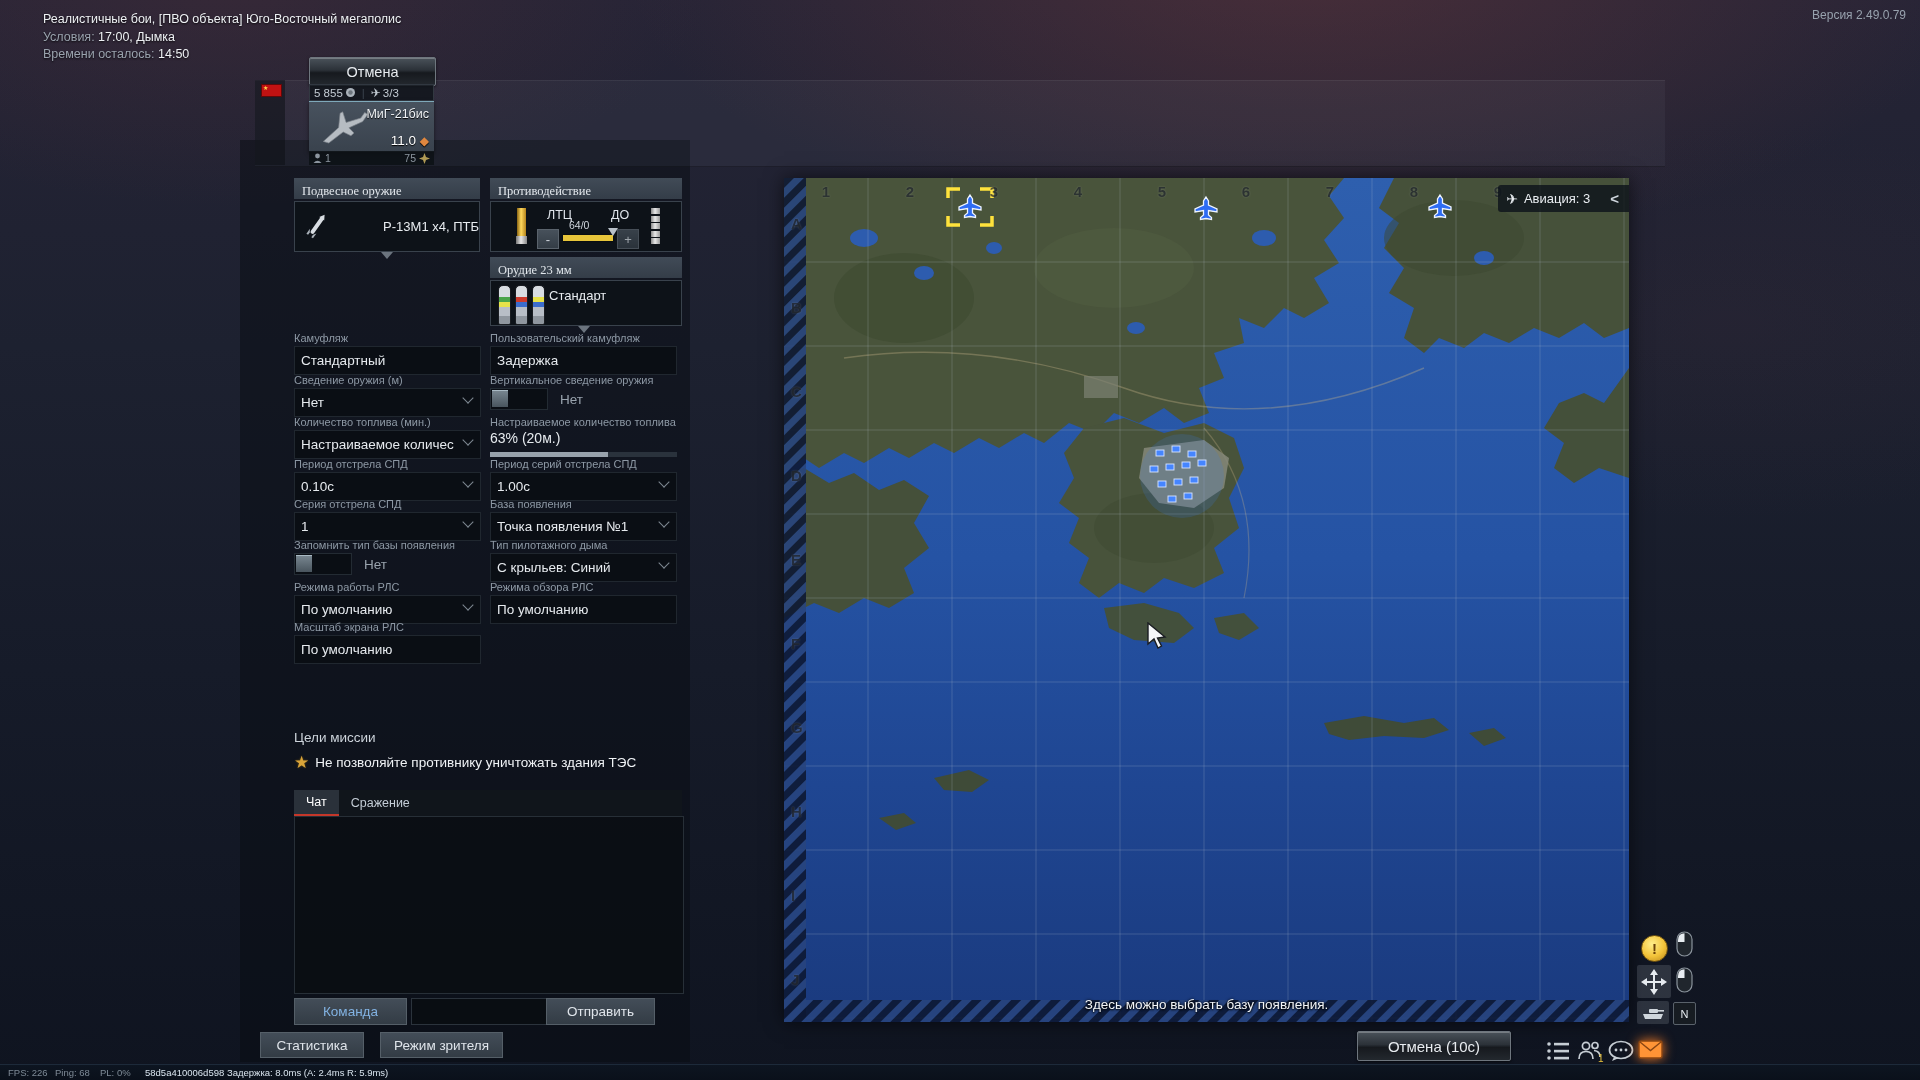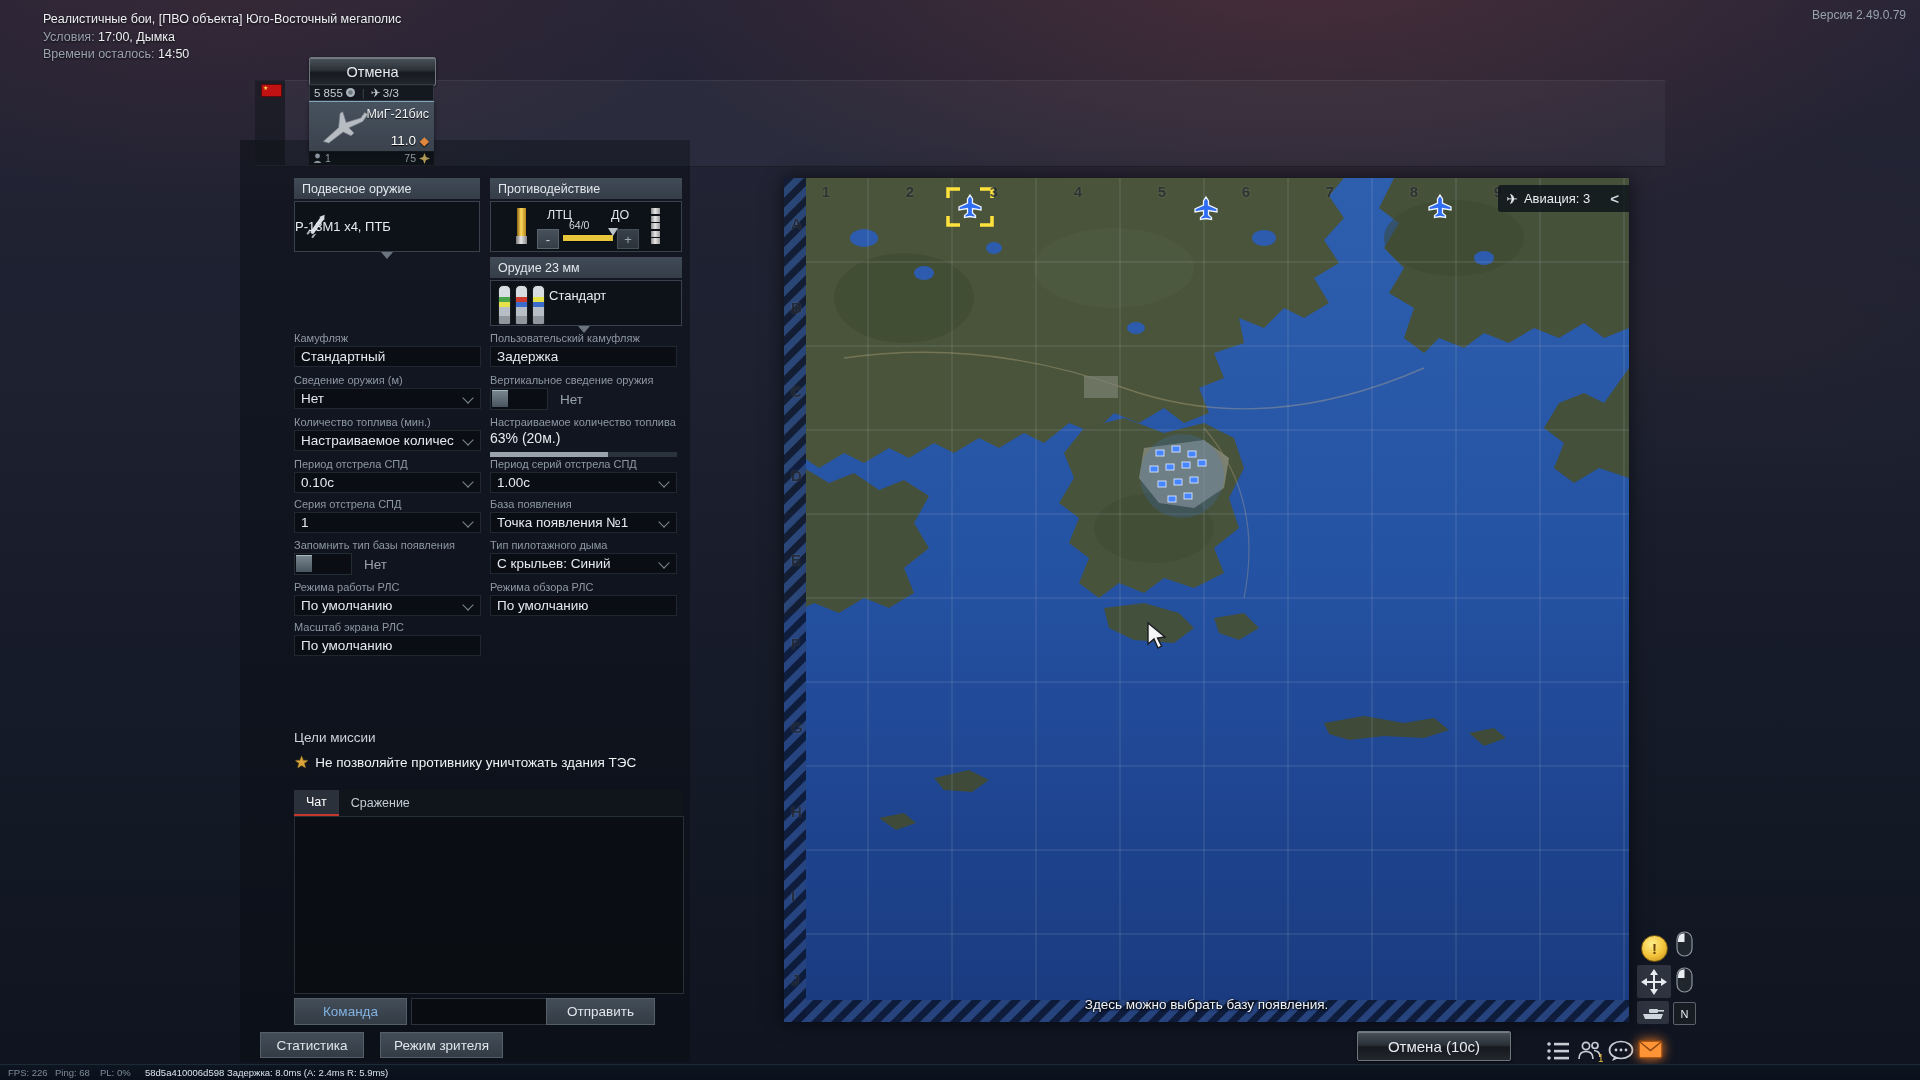--- a/index.html
+++ b/index.html
@@ -29,37 +29,37 @@
     display:flex;align-items:center;font-size:11.5px;color:#c3cbd3;padding:0 4px;box-sizing:border-box;}
   .vcard{left:309px;top:101px;width:125px;height:50px;background:linear-gradient(180deg,#48525e,#39424d);
     border-top:1px solid #7fa9ba;box-shadow:0 2px 4px rgba(0,0,0,.5);}
   .vname{position:absolute;right:5px;top:5px;font-size:12.5px;color:#f0f3f6;text-shadow:0 1px 1px #000;}
   .vbr{position:absolute;right:5px;bottom:4px;font-size:13.5px;font-weight:normal;color:#fff;text-shadow:0 1px 1px #000;}
   .vbr .dia{color:#e0873f;font-size:12px;}
   .cardbottom{left:309px;top:151px;width:125px;height:14px;background:rgba(13,17,22,.88);display:flex;align-items:center;
     font-size:10.5px;color:#8d96a0;padding:0 4px;box-sizing:border-box;}
 
   
-  .sechdr{background:linear-gradient(180deg,#414b57,#343d48);height:21px;display:flex;align-items:center;
-    padding:0 8px;font-size:12.5px;color:#e2e7ec;box-sizing:border-box;}
+  .sechdr{background:linear-gradient(180deg,#414b57,#343d48);height:21px;display:flex;align-items:flex-end;
+    padding:0 8px;font-size:12.5px;color:#e2e7ec;box-sizing:border-box;font-family:Liberation Serif, serif;}
   .lbox{background:#0d1218;border:1px solid #39424c;box-sizing:border-box;}
   .tri-down{width:0;height:0;border-left:6px solid transparent;border-right:6px solid transparent;border-top:7px solid #6b747e;}
   .shell{width:11px;height:38px;border-radius:5px 5px 2px 2px;border:1px solid #1a1d22;}
   .sh1{background:linear-gradient(180deg,#d8dde2 0 28%,#49a44a 28% 42%,#e6e24a 42% 55%,#b8bec6 55% 78%,#8f969e 78%);}
   .sh2{background:linear-gradient(180deg,#d8dde2 0 28%,#cc3b2d 28% 42%,#3b6ccc 42% 55%,#b8bec6 55% 78%,#8f969e 78%);}
   .sh3{background:linear-gradient(180deg,#d8dde2 0 28%,#e6e24a 28% 42%,#3b6ccc 42% 55%,#b8bec6 55% 78%,#8f969e 78%);}
   .flarebody{width:9px;height:28px;background:linear-gradient(90deg,#8a6412,#ffd95e 45%,#b5841c);}
   .flarebase{width:11px;height:8px;margin-left:-1px;background:linear-gradient(90deg,#777,#e8e8e8 45%,#888);}
   .chaffseg{width:9px;height:6px;margin-bottom:1.5px;background:linear-gradient(90deg,#888,#e8e8e8 45%,#999);}
   .smallbtn{background:linear-gradient(180deg,#47515b,#343d46);border:1px solid #5a636c;color:#cfd6dd;
     display:flex;align-items:center;justify-content:center;font-size:13px;cursor:pointer;}
 
   
   .flabel{font-size:11px;color:#8d98a4;margin-bottom:2px;white-space:nowrap;}
-  .fvalue{height:21px;background:#0a0e14;border:1px solid #20272f;display:flex;align-items:center;
+  .fvalue{height:29px;background:#0a0e14;border:1px solid #20272f;display:flex;align-items:center;
     padding:0 6px;font-size:13.5px;color:#e6eaee;position:relative;white-space:nowrap;overflow:hidden;box-sizing:border-box;cursor:pointer;}
   .chev{position:absolute;right:8px;top:5px;width:7px;height:7px;border-right:1.5px solid #7e8892;border-bottom:1.5px solid #7e8892;transform:rotate(45deg);}
   .checkbox{width:56px;height:20px;background:#0a0e14;border:1px solid #232b33;cursor:pointer;}
   .knob{width:16px;height:16px;margin:1px;background:linear-gradient(180deg,#77858f,#49555e);border-top:1px solid #a9bac4;}
   .checktext{font-size:13.5px;color:#99a3ad;margin-left:12px;}
   .fueltrack{height:5px;background:#2a323c;margin-top:3px;}
   .fuelfill{height:100%;background:#99a3ad;}
 
   
   .mission-h{font-size:13.5px;color:#cdd4db;}
@@ -168,21 +168,21 @@
 
   <div class="abs lbox" style="left:294px;top:201px;width:186px;height:51px">
     <svg width="30" height="30" viewBox="0 0 30 30" style="position:absolute;left:6px;top:10px">
       <g transform="rotate(35 15 15)">
           <rect x="13" y="3" width="4" height="20" rx="2" fill="#d8dde2"></rect>
           <path d="M15,0 L18,5 L12,5 Z" fill="#d8dde2"></path>
           <path d="M11,20 L13,23 L13,26 L11,26 Z" fill="#aab2ba"></path>
           <path d="M19,20 L17,23 L17,26 L19,26 Z" fill="#aab2ba"></path>
         </g>
     </svg>
-    <div style="position:absolute;left:0;right:0;top:17px;text-align:left;font-size:13px;color:#e8ecf0">Р-13М1 х4,  ПТБ</div>
+    <div style="position:absolute;left:0;right:0;top:17px;text-align:right;font-size:13px;color:#e8ecf0">Р-13М1 х4,  ПТБ</div>
   </div>
   <div class="abs tri-down" style="left:381px;top:252px"></div>
 
   <div class="abs lbox" style="left:490px;top:201px;width:192px;height:51px">
     <div style="position:absolute;left:26px;top:6px">
       <div class="flarebody"></div>
         <div class="flarebase"></div>
     </div>
     <span style="position:absolute;left:56px;top:6px;font-size:12.5px;color:#dfe4ea">ЛТЦ</span>
     <span style="position:absolute;left:120px;top:6px;font-size:12.5px;color:#dfe4ea">ДО</span>

